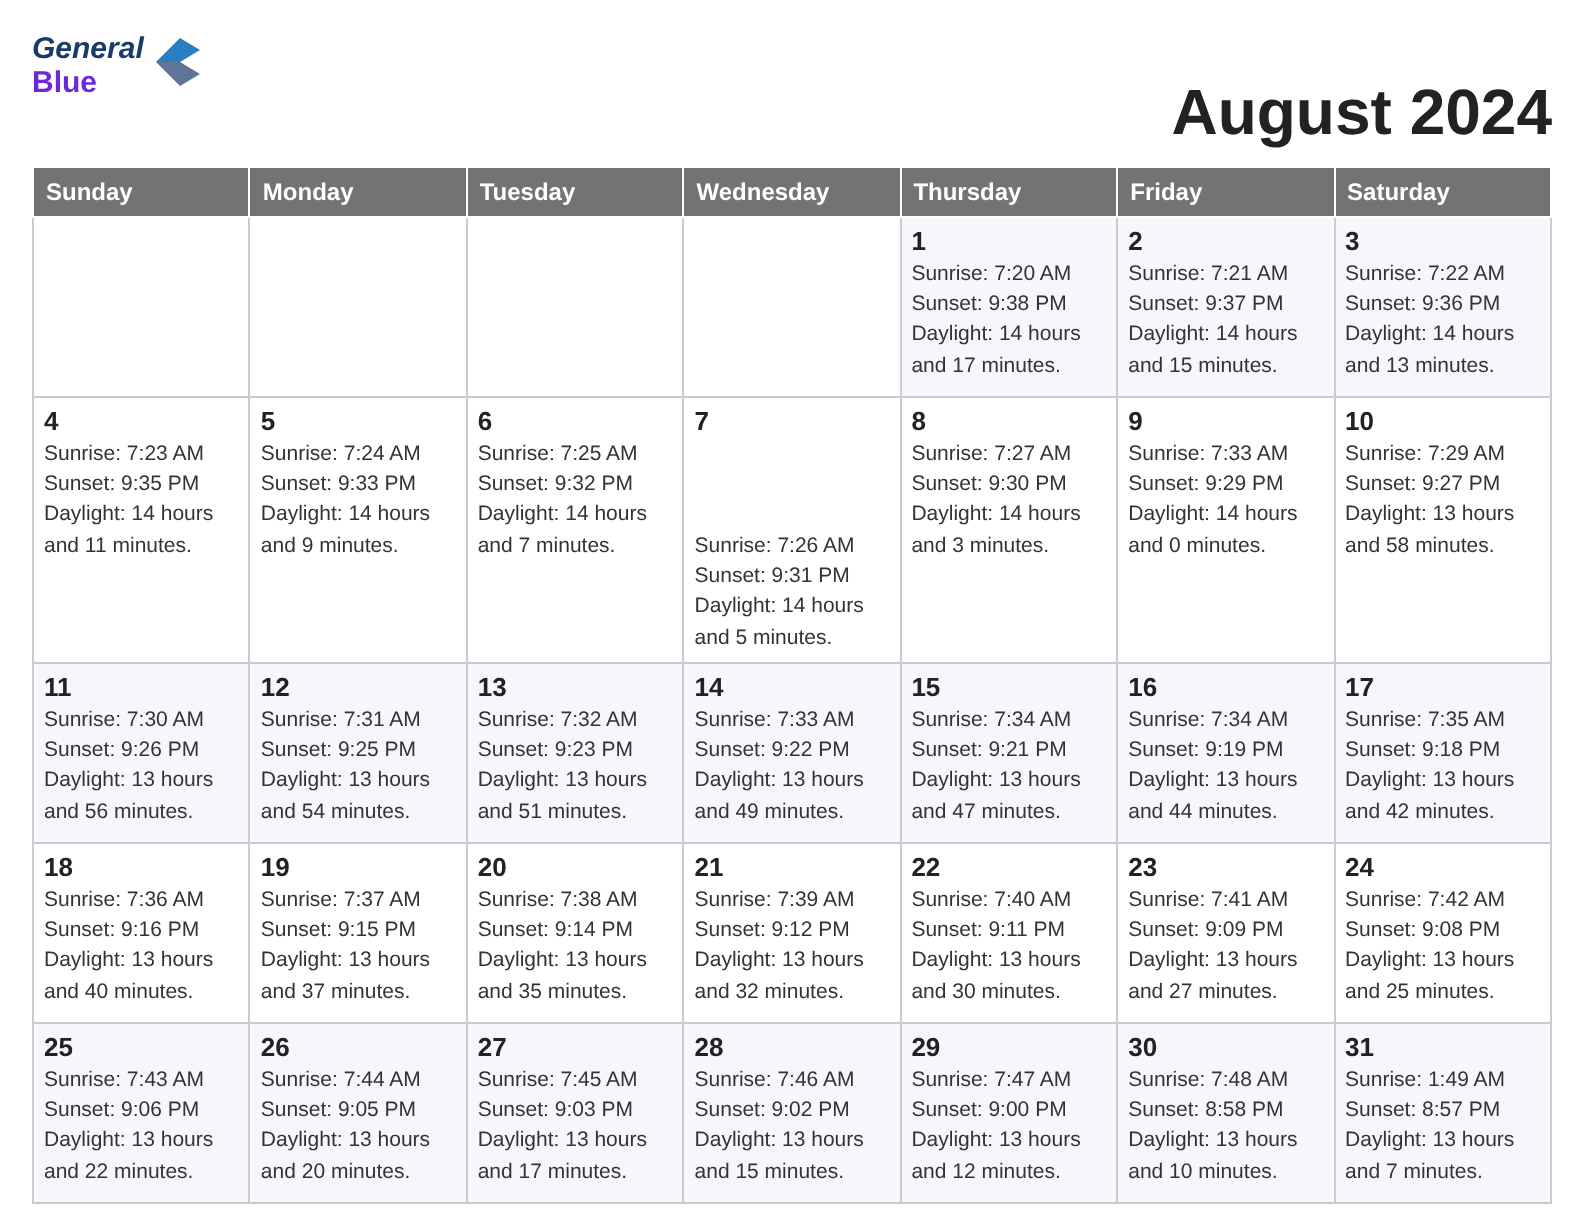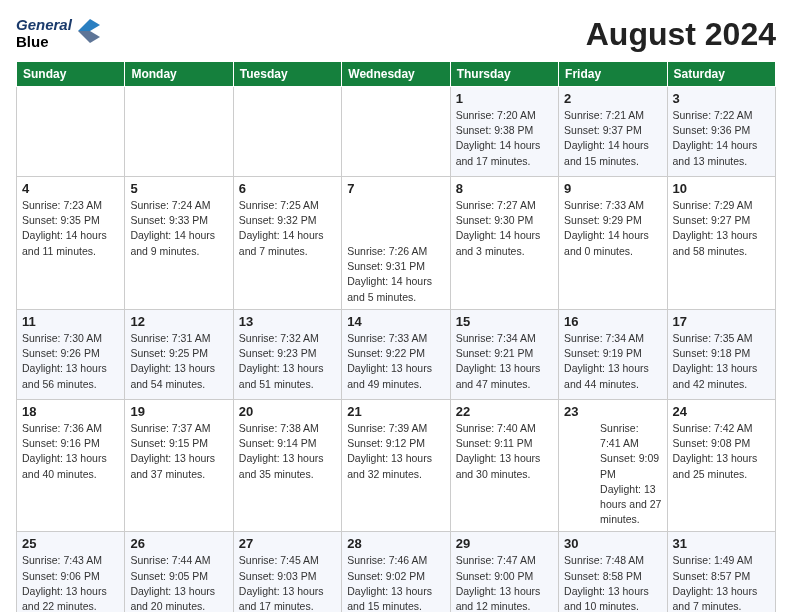--- a/index.html
+++ b/index.html
@@ -16,37 +16,38 @@
       align-items: flex-start;
       margin-bottom: 8px;
     }
     .logo {
       display: flex;
       align-items: center;
       gap: 4px;
     }
     .title-block {
       text-align: right;
+      margin-top: 22px;
     }
     .month-year {
       font-size: 32px;
       font-weight: bold;
       color: #222;
     }
     .location {
       font-size: 14px;
       color: #444;
     }
     table {
       width: 100%;
       border-collapse: collapse;
       font-size: 11px;
     }
     thead tr th {
-      background: #15803d;
+      background: #737373;
       color: #fff;
       text-align: left;
       padding: 5px 6px;
       font-size: 12px;
       font-weight: bold;
       border: 1px solid #fff;
     }
     tbody tr td {
       border: 1px solid #ccc;
       vertical-align: top;
@@ -77,21 +78,21 @@
       background: #fff !important;
     }
   </style>
 </head>
 <body>
 
 <div class="header">
   <div class="logo">
   <div style="display:flex;flex-direction:column;line-height:1.15;">
     <span style="font-size:15px;font-weight:bold;color:#1a3a6b;font-style:italic;">General</span>
-    <span style="font-size:15px;font-weight:bold;color:#000000;">Blue</span>
+    <span style="font-size:15px;font-weight:bold;color:#6d28d9;">Blue</span>
   </div>
   <svg width="22" height="28" viewBox="0 0 22 28" style="margin-left:2px;margin-top:-4px;">
     <polygon points="0,14 12,2 22,8 12,14" fill="#2a7fc1"></polygon>
     <polygon points="0,14 12,26 22,20 12,14" fill="#1a3a6b" opacity="0.7"></polygon>
   </svg>
 </div>
   <div class="title-block">
     <div class="month-year">August 2024</div>
   </div>
 </div>
@@ -247,21 +248,21 @@
 Daylight: 13 hours and 32 minutes.</div>
         </td>
         <td>
           <span class="day-num">22</span>
           <div class="day-info" style="white-space: pre-line;">Sunrise: 7:40 AM
 Sunset: 9:11 PM
 Daylight: 13 hours and 30 minutes.</div>
         </td>
         <td>
           <span class="day-num">23</span>
-          <div class="day-info" style="white-space: pre-line; margin-left: 36px;">Sunrise: 7:41 AM
+          <div class="day-info" style="white-space: pre-line;">Sunrise: 7:41 AM
 Sunset: 9:09 PM
 Daylight: 13 hours and 27 minutes.</div>
         </td>
         <td>
           <span class="day-num">24</span>
           <div class="day-info" style="white-space: pre-line;">Sunrise: 7:42 AM
 Sunset: 9:08 PM
 Daylight: 13 hours and 25 minutes.</div>
         </td>
       </tr>

